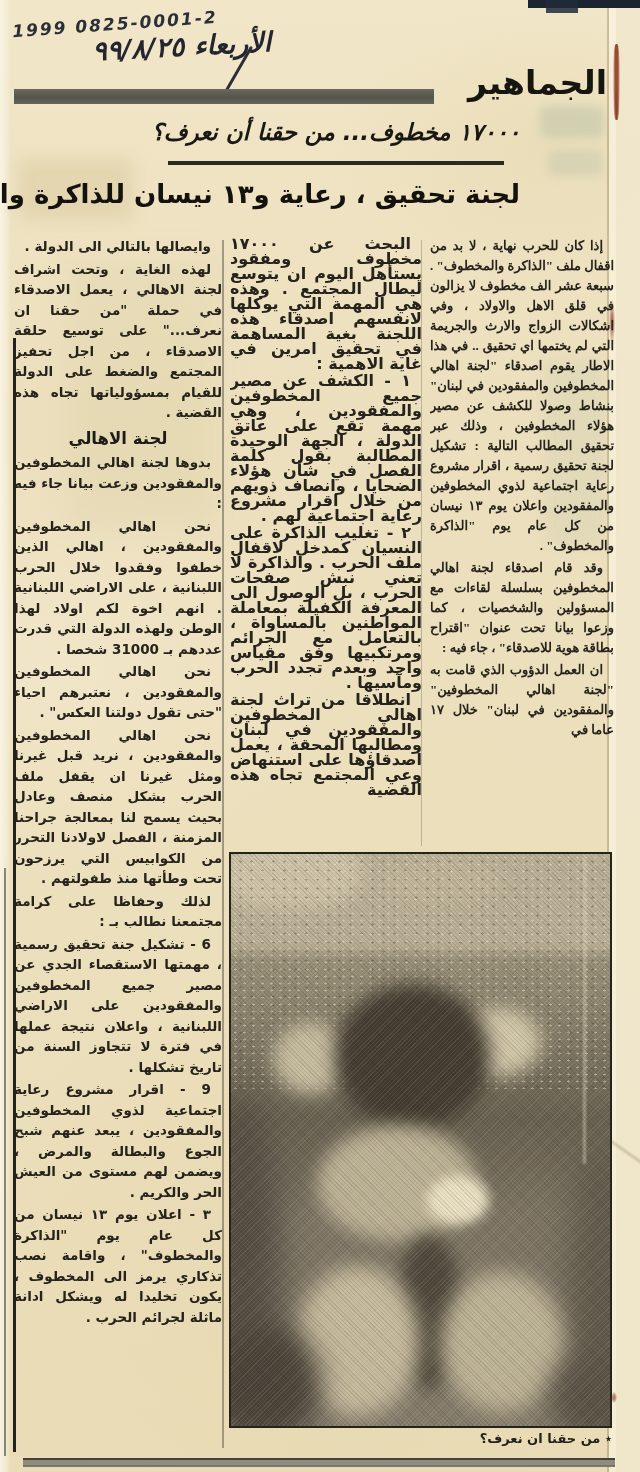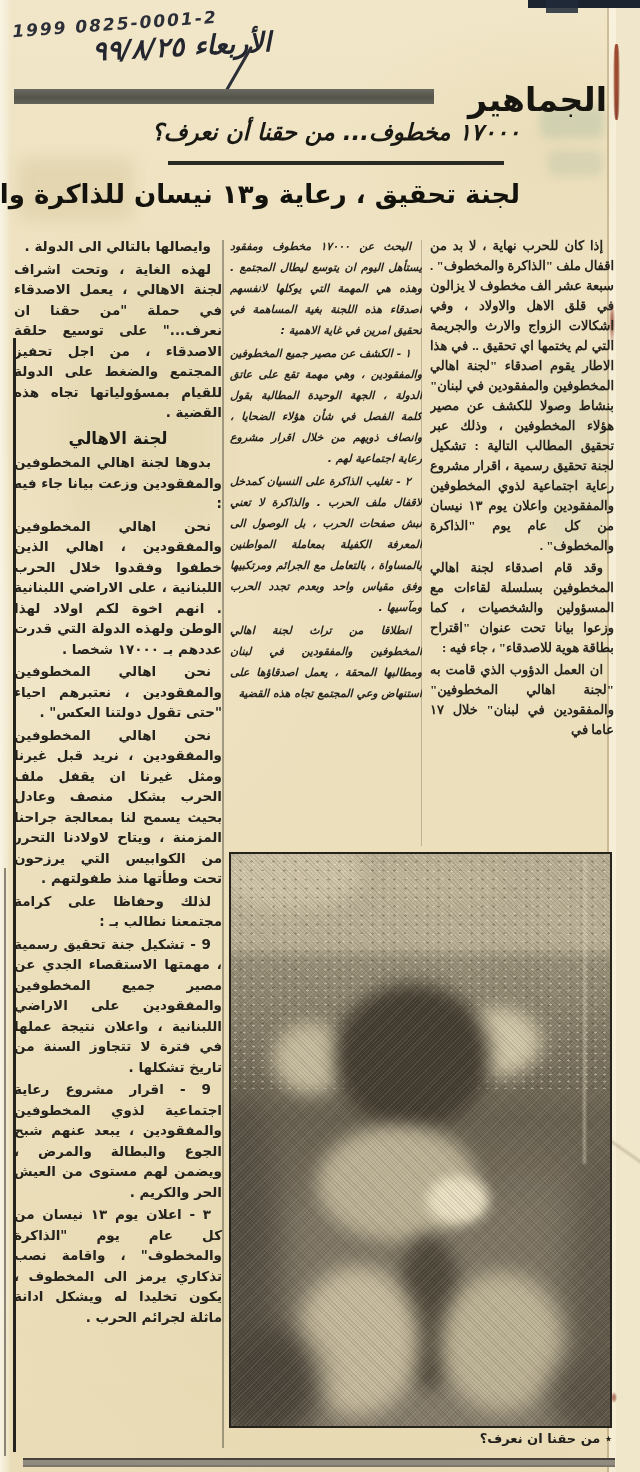--- a/index.html
+++ b/index.html
@@ -38,35 +38,35 @@
   .g4{left:66px;top:260px;width:150px;height:270px;background:rgba(210,198,150,.20);filter:blur(14px);}
   .g5{left:545px;top:360px;width:60px;height:185px;background:rgba(168,184,154,.16);filter:blur(8px);}
   
   .hand-code{left:12px;top:14px;direction:ltr;font-style:italic;font-weight:600;
     font-size:17px;letter-spacing:2px;color:#2c2f38;transform:rotate(-4deg);white-space:nowrap;}
   .hand-date{left:92px;top:28px;width:290px;font-style:italic;font-weight:bold;
     font-size:27px;color:#23262f;transform:rotate(-3deg);text-align:left;white-space:nowrap;}
   .hand-stroke{left:205px;top:72px;width:62px;height:2.5px;background:#2c2f38;
     transform:rotate(-60deg);border-radius:2px;}
   
-  .masthead-title{left:437px;top:80px;width:170px;text-align:right;font-size:33px;
+  .masthead-title{left:437px;top:63px;width:170px;text-align:right;font-size:33px;
     font-weight:bold;color:#17150f;letter-spacing:-1px;line-height:40px;}
   .masthead-rule{left:14px;top:89px;width:420px;height:15px;
     background:linear-gradient(180deg,#6b6a62 0%,#555449 55%,#64635a 100%);}
   
   .kicker{left:120px;top:119px;width:432px;text-align:center;font-size:23px;
     font-weight:bold;color:#191813;font-style:italic;}
   .kicker-rule{left:168px;top:161px;width:336px;height:4px;background:#2a2a25;}
   .main-headline{left:6px;top:179px;width:514px;text-align:center;font-size:26px;
     font-weight:bold;color:#14120d;white-space:nowrap;}
   
   .columns{left:14px;top:236px;width:600px;display:flex;gap:8px;}
   .col{overflow:hidden;text-align:justify;color:#26231d;font-weight:bold;}
   .col-r{width:184px;height:610px;font-size:13px;line-height:20px;font-family:Liberation Serif, serif;}
-  .col-m{width:192px;height:612px;font-size:11px;line-height:21px;font-style:italic;}
+  .col-m{width:192px;height:612px;font-size:16px;line-height:15px;}
   .col-l{width:208px;height:1214px;font-size:13.5px;line-height:20.5px;}
   .para{margin:0 0 2px;text-indent:11px;}
   .subhead{margin:6px 0 3px;text-align:center;font-size:16.5px;font-weight:bold;color:#1d1b15;}
   
   .rule-left{left:13px;top:338px;width:3px;height:1114px;background:#23221c;}
   .rule-outer{left:4px;top:868px;width:2px;height:588px;background:rgba(55,50,40,.55);}
   .rule-ml{left:222px;top:240px;width:2px;height:1208px;background:rgba(40,38,30,.38);}
   .rule-mr{left:421px;top:240px;width:1px;height:606px;background:rgba(40,38,30,.25);}
   
   .photo{left:229px;top:852px;width:383px;height:576px;border:2px solid #26231c;
@@ -149,25 +149,25 @@
         <p class="para">البحث عن ١٧٠٠٠ مخطوف ومفقود يستأهل اليوم ان يتوسع ليطال المجتمع . وهذه هي المهمة التي يوكلها لانفسهم اصدقاء هذه اللجنة بغية المساهمة في تحقيق امرين في غاية الاهمية :</p>
         <p class="para">١ - الكشف عن مصير جميع المخطوفين والمفقودين ، وهي مهمة تقع على عاتق الدولة ، الجهة الوحيدة المطالبة بقول كلمة الفصل في شأن هؤلاء الضحايا ، وانصاف ذويهم من خلال اقرار مشروع رعاية اجتماعية لهم .</p>
         <p class="para">٢ - تغليب الذاكرة على النسيان كمدخل لاقفال ملف الحرب . والذاكرة لا تعني نبش صفحات الحرب ، بل الوصول الى المعرفة الكفيلة بمعاملة المواطنين بالمساواة ، بالتعامل مع الجرائم ومرتكبيها وفق مقياس واحد وبعدم تجدد الحرب ومآسيها .</p>
         <p class="para">انطلاقا من تراث لجنة اهالي المخطوفين والمفقودين في لبنان ومطالبها المحقة ، يعمل اصدقاؤها على استنهاض وعي المجتمع تجاه هذه القضية</p>
       </div>
     <div class="col col-l">
         <p class="para">وايصالها بالتالي الى الدولة .</p>
         <p class="para">لهذه الغاية ، وتحت اشراف لجنة الاهالي ، يعمل الاصدقاء في حملة "من حقنا ان نعرف..." على توسيع حلقة الاصدقاء ، من اجل تحفيز المجتمع والضغط على الدولة للقيام بمسؤولياتها تجاه هذه القضية .</p>
         <h3 class="subhead">لجنة الاهالي</h3>
         <p class="para">بدوها لجنة اهالي المخطوفين والمفقودين وزعت بيانا جاء فيه :</p>
-        <p class="para">نحن اهالي المخطوفين والمفقودين ، اهالي الذين خطفوا وفقدوا خلال الحرب اللبنانية ، على الاراضي اللبنانية . انهم اخوة لكم اولاد لهذا الوطن ولهذه الدولة التي قدرت عددهم بـ ١٧٠٠٠ شخصا .</p>
+        <p class="para">نحن اهالي المخطوفين والمفقودين ، اهالي الذين خطفوا وفقدوا خلال الحرب اللبنانية ، على الاراضي اللبنانية . انهم اخوة لكم اولاد لهذا الوطن ولهذه الدولة التي قدرت عددهم بـ 31000 شخصا .</p>
         <p class="para">نحن اهالي المخطوفين والمفقودين ، نعتبرهم احياء "حتى تقول دولتنا العكس" .</p>
-        <p class="para">نحن اهالي المخطوفين والمفقودين ، نريد قبل غيرنا ومثل غيرنا ان يقفل ملف الحرب بشكل منصف وعادل بحيث يسمح لنا بمعالجة جراحنا المزمنة ، ويتاح لاولادنا التحرر من الكوابيس التي يرزحون تحت وطأتها منذ طفولتهم .</p>
+        <p class="para">نحن اهالي المخطوفين والمفقودين ، نريد قبل غيرنا ومثل غيرنا ان يقفل ملف الحرب بشكل منصف وعادل بحيث يسمح لنا بمعالجة جراحنا المزمنة ، الفصل لاولادنا التحرر من الكوابيس التي يرزحون تحت وطأتها منذ طفولتهم .</p>
         <p class="para">لذلك وحفاظا على كرامة مجتمعنا نطالب بـ :</p>
-        <p class="para">9 - تشكيل جنة تحقيق رسمية ، مهمتها الاستقصاء الجدي عن مصير جميع المخطوفين والمفقودين على الاراضي اللبنانية ، واعلان نتيجة عملها في فترة لا تتجاوز السنة من تاريخ تشكلها .</p>
+        <p class="para">6 - تشكيل جنة تحقيق رسمية ، مهمتها الاستقصاء الجدي عن مصير جميع المخطوفين والمفقودين على الاراضي اللبنانية ، واعلان نتيجة عملها في فترة لا تتجاوز السنة من تاريخ تشكلها .</p>
         <p class="para">9 - اقرار مشروع رعاية اجتماعية لذوي المخطوفين والمفقودين ، يبعد عنهم شبح الجوع والبطالة والمرض ، ويضمن لهم مستوى من العيش الحر والكريم .</p>
         <p class="para">٣ - اعلان يوم ١٣ نيسان من كل عام يوم "الذاكرة والمخطوف" ، واقامة نصب تذكاري يرمز الى المخطوف ، يكون تخليدا له ويشكل ادانة ماثلة لجرائم الحرب .</p>
       </div>
   </div>
 
   <div class="abs photo">
     <div class="blob b-toplight"></div>
     <div class="blob b-topbr1"></div>
     <div class="blob b-topbr2"></div>
     <div class="speckle"></div>

